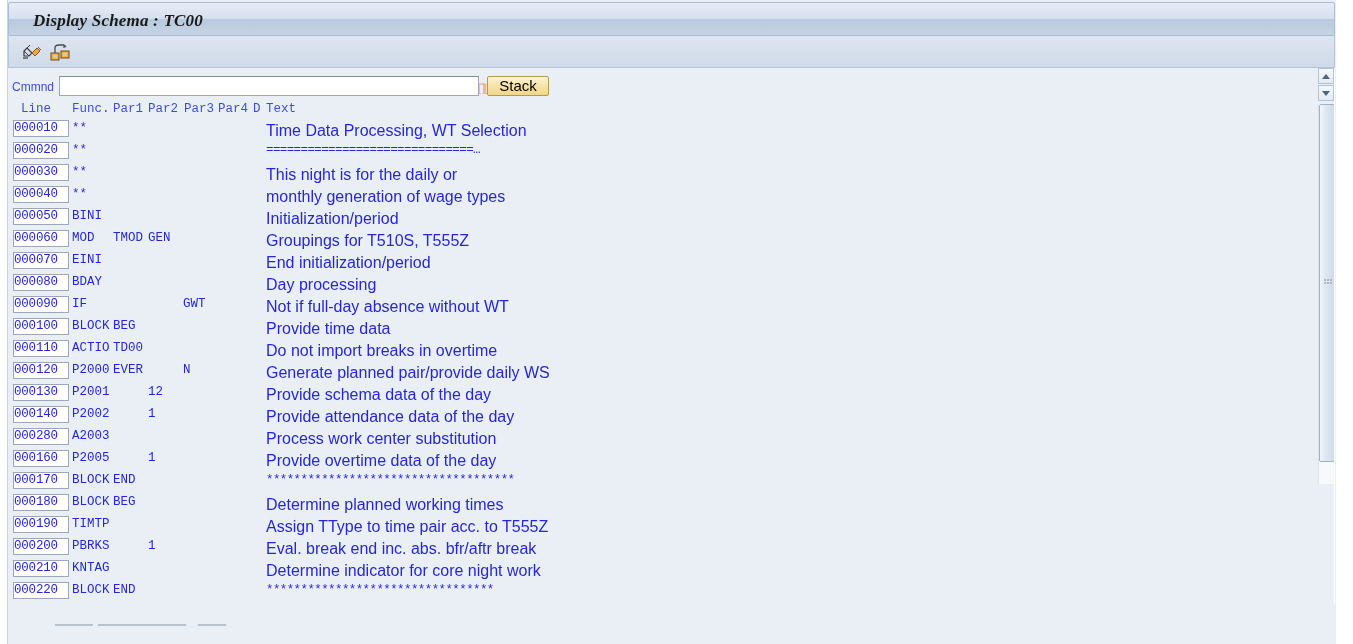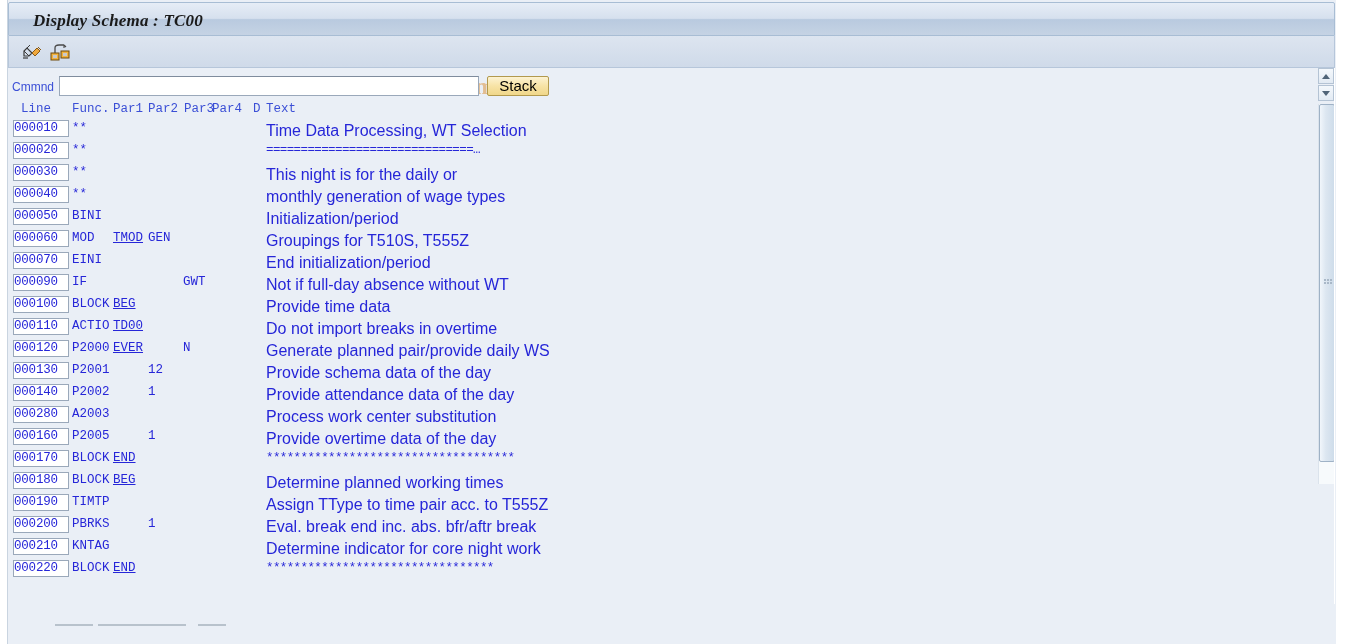--- a/index.html
+++ b/index.html
@@ -162,21 +162,21 @@
   }
   .cell {
     position: absolute;
     top: 2px;
     font-family: "Liberation Mono", monospace;
     font-size: 12.5px;
     color: #2626d8;
     white-space: pre;
   }
   .cell.func  { left: 64px; }
-  .cell.par1  { left: 105px; text-decoration: underline; }
+  .cell.par1  { left: 105px; }
   .cell.par2  { left: 140px; }
   .cell.par3  { left: 175px; }
   .cell.par4  { left: 210px; }
   .cell.dcol  { left: 245px; }
   .cell.text  {
     left: 258px;
     font-family: "Liberation Sans", sans-serif;
     font-size: 16px;
     top: 3px;
     color: #2626d8;
@@ -321,21 +321,21 @@
   </div>
 
   <div class="grid">
 
     <div class="grid-header">
       <span style="left:13px">Line</span>
       <span style="left:64px">Func.</span>
       <span style="left:105px">Par1</span>
       <span style="left:140px">Par2</span>
       <span style="left:176px">Par3</span>
-      <span style="left:204px">Par4</span>
+      <span style="left:210px">Par4</span>
       <span style="left:245px">D</span>
       <span style="left:258px">Text</span>
     </div>
 
     <div id="rows-container">
         <div class="row">
           <div class="linebox">000010</div>
           <div class="cell func">**</div>
           <div class="cell par1"></div>
           <div class="cell par2"></div>
@@ -396,20 +396,30 @@
         </div>
         <div class="row">
           <div class="linebox">000070</div>
           <div class="cell func">EINI</div>
           <div class="cell par1"></div>
           <div class="cell par2"></div>
           <div class="cell par3"></div>
           <div class="cell par4"></div>
           <div class="cell dcol"></div>
           <div class="cell text">End initialization/period</div>
+        </div>
+        <div class="row">
+          <div class="linebox">000080</div>
+          <div class="cell func">BDAY</div>
+          <div class="cell par1"></div>
+          <div class="cell par2"></div>
+          <div class="cell par3"></div>
+          <div class="cell par4"></div>
+          <div class="cell dcol"></div>
+          <div class="cell text">Day processing</div>
         </div>
         <div class="row">
           <div class="linebox">000090</div>
           <div class="cell func">IF</div>
           <div class="cell par1"></div>
           <div class="cell par2"></div>
           <div class="cell par3">GWT</div>
           <div class="cell par4"></div>
           <div class="cell dcol"></div>
           <div class="cell text">Not if full-day absence without WT</div>

